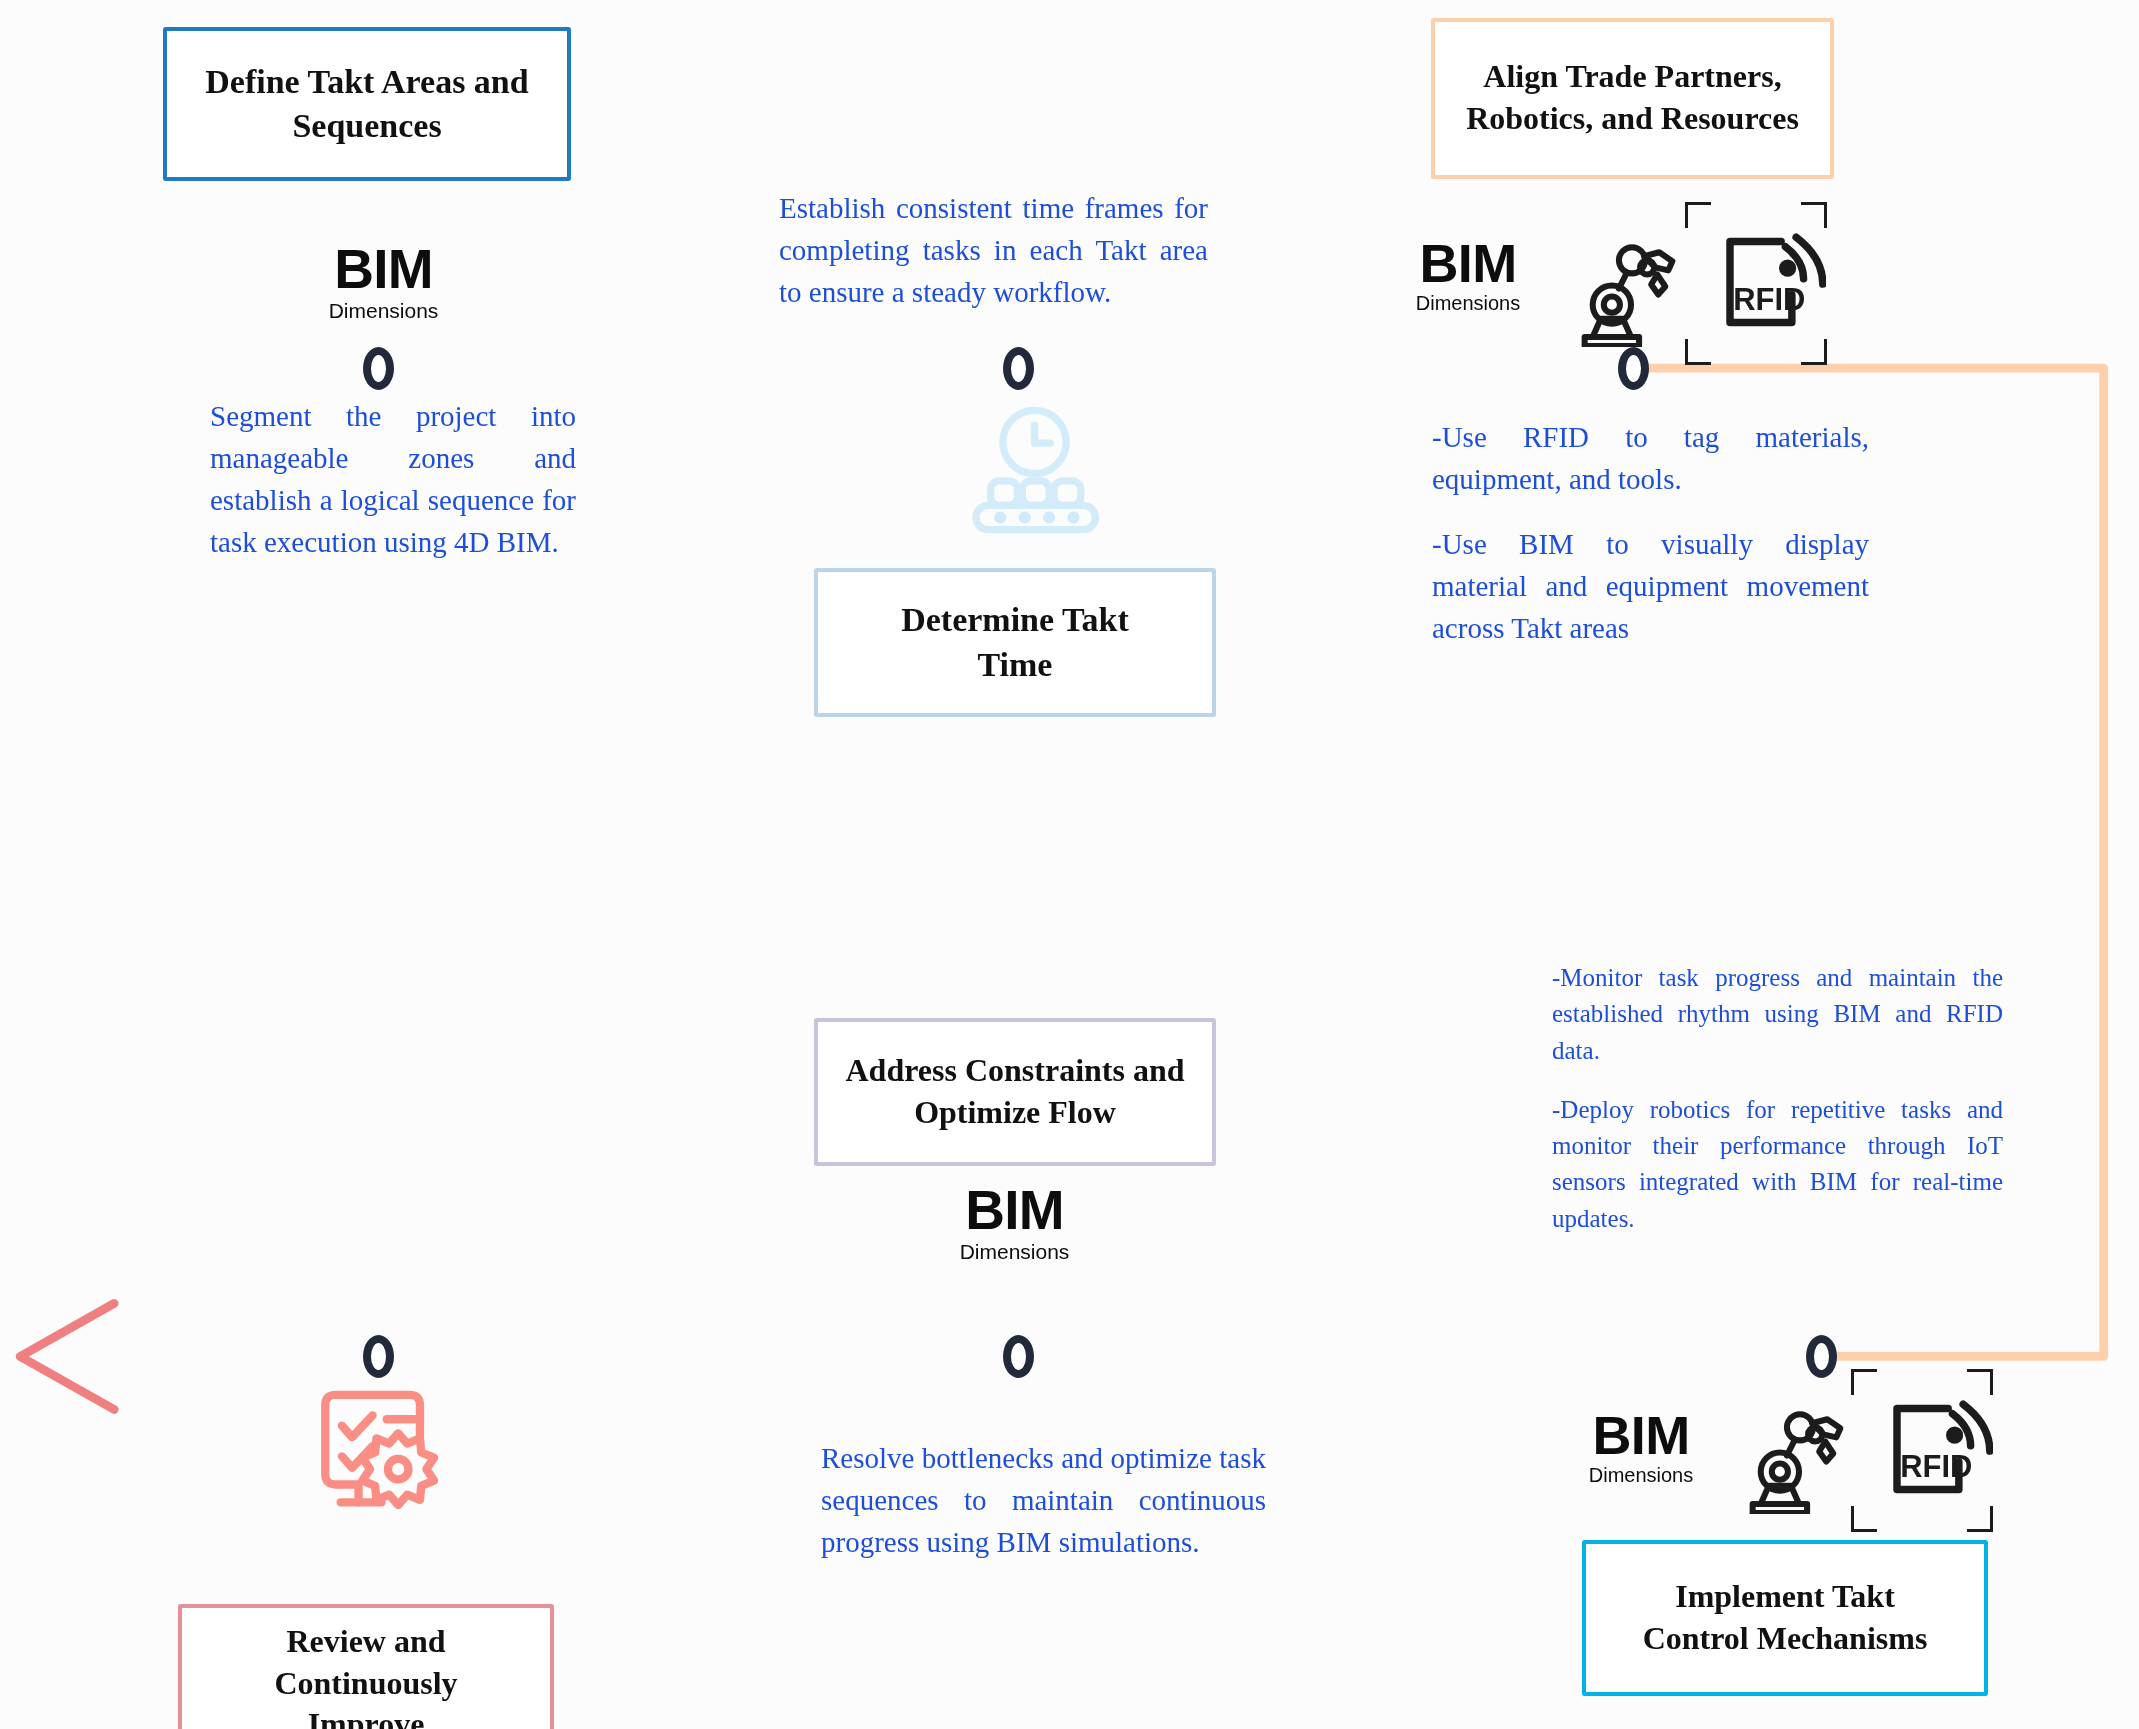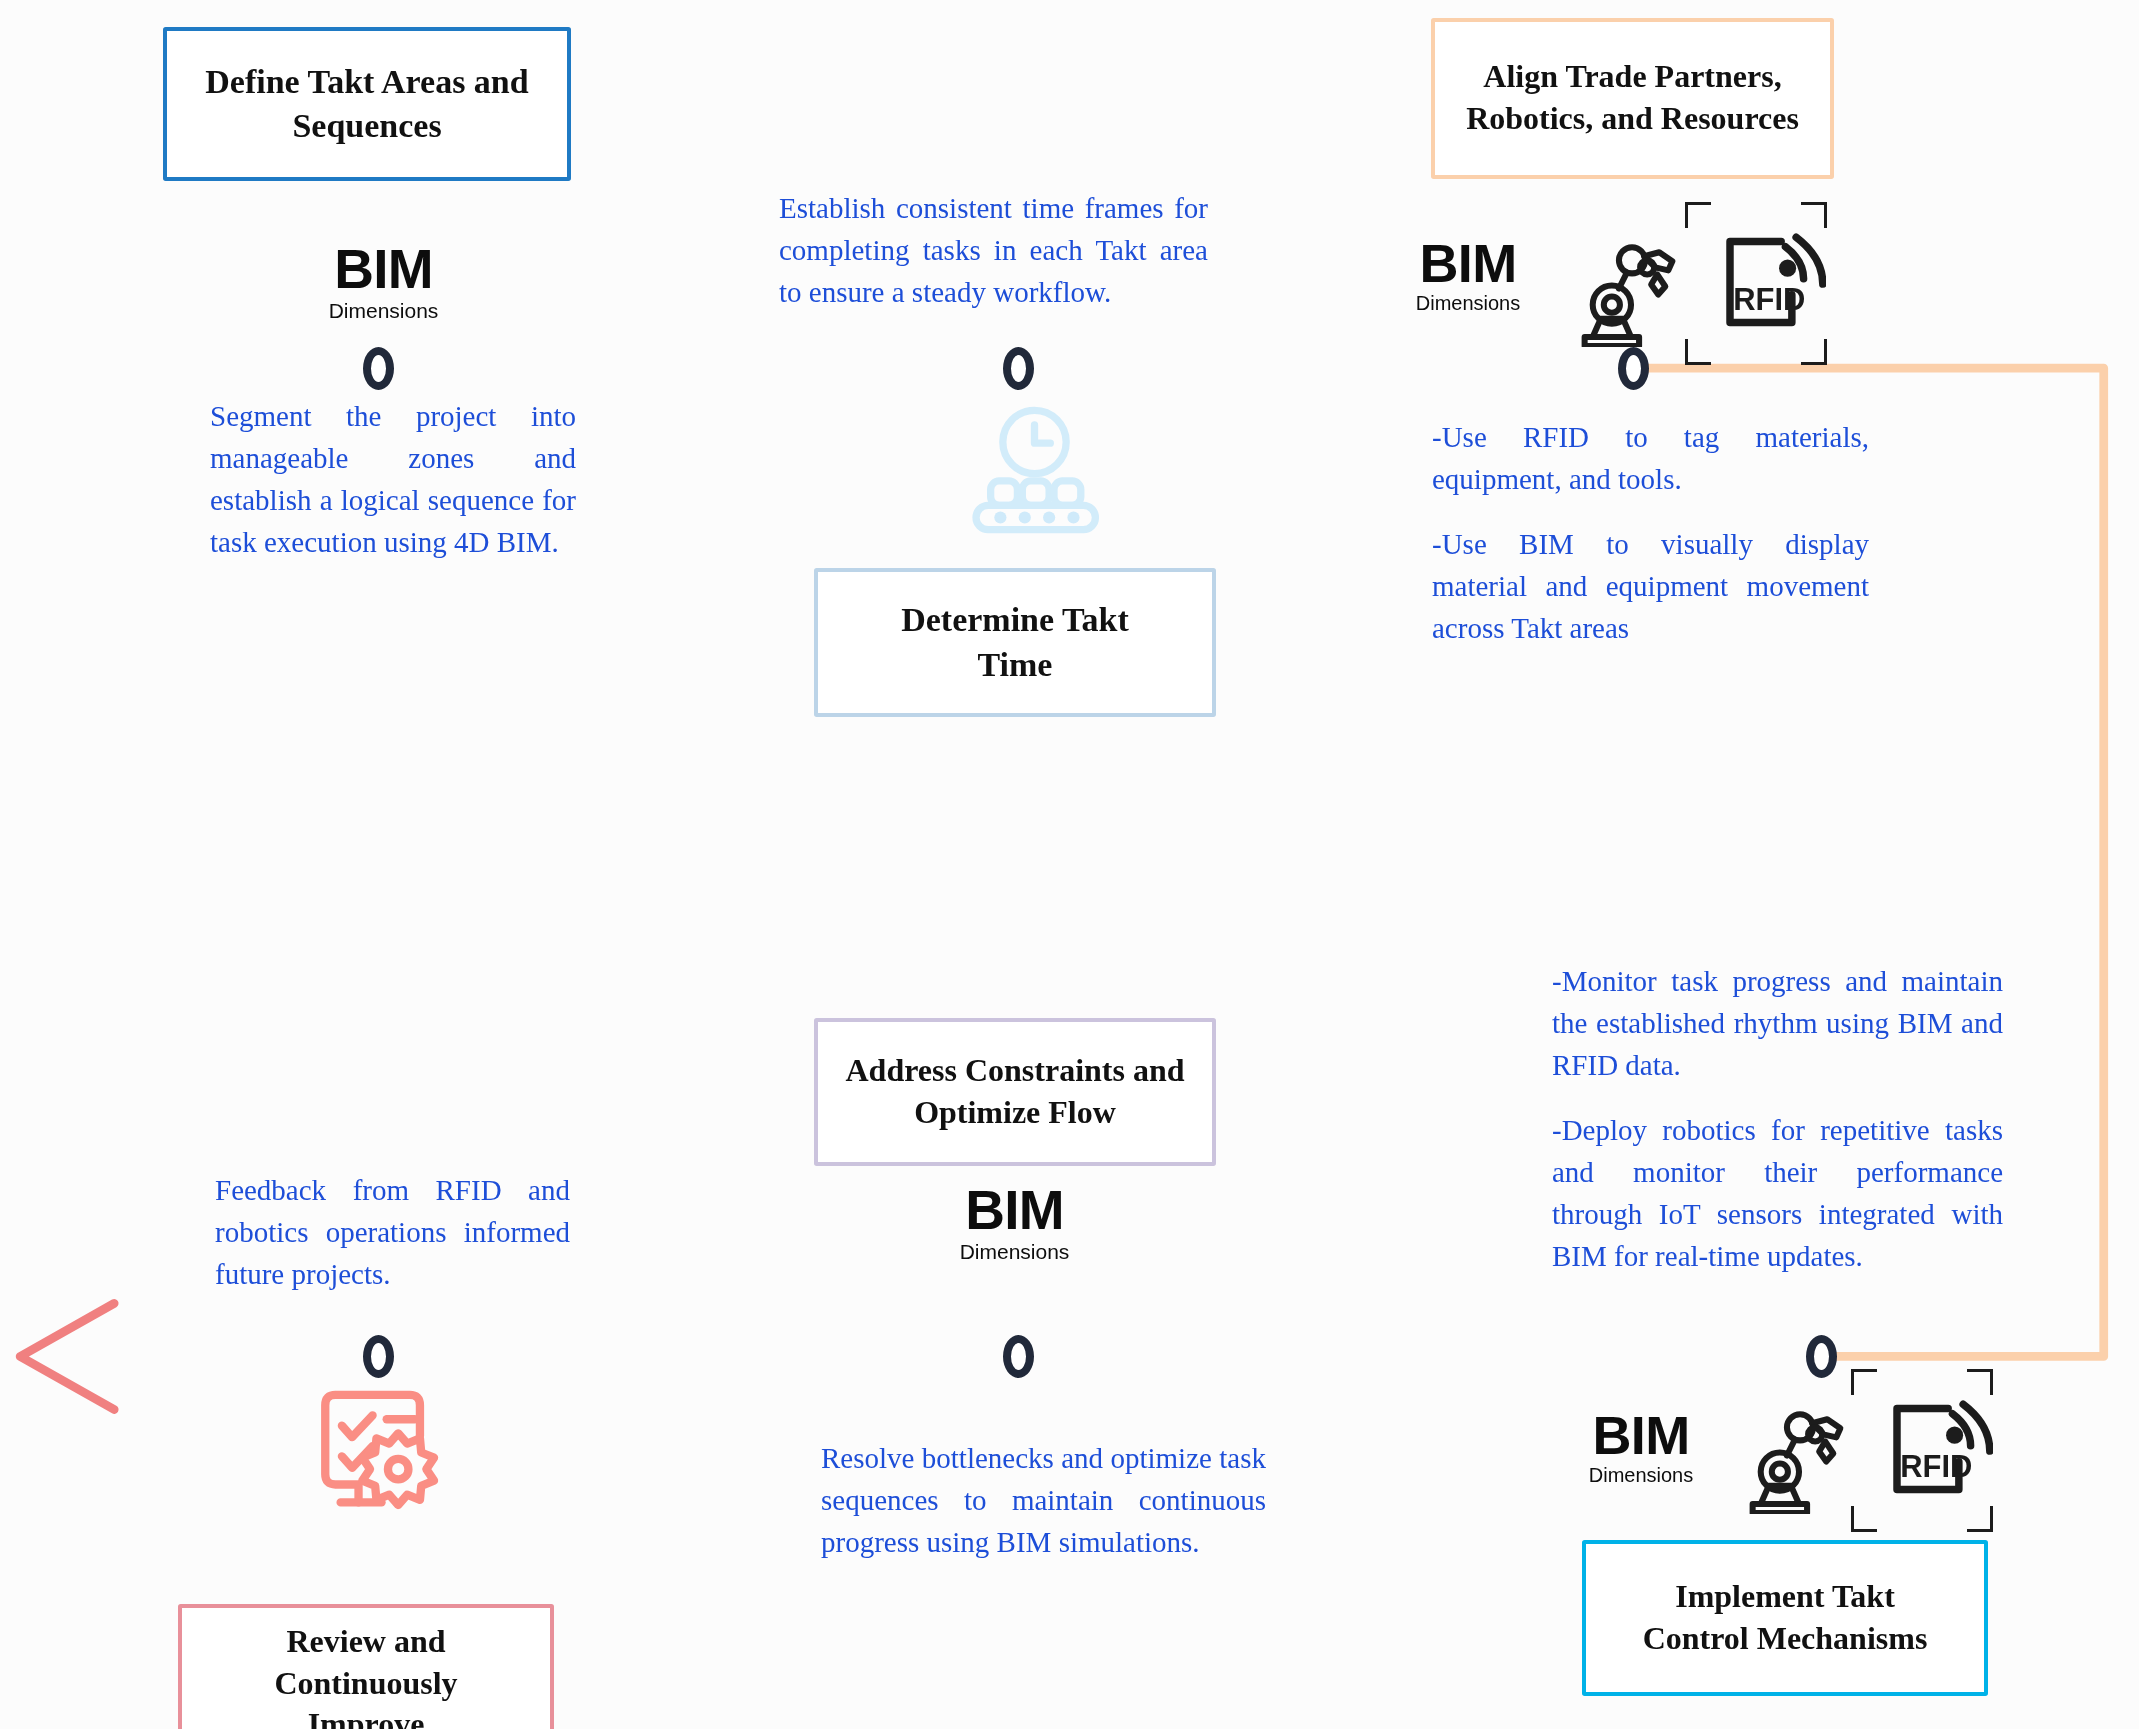--- a/index.html
+++ b/index.html
@@ -253,27 +253,24 @@
 
   <div class="para" style="left:779px;top:187px;width:429px;font-size:29px;">
     <p>Establish consistent time frames for completing tasks in each Takt area to ensure a steady workflow.</p>
   </div>
 
   <div class="para" style="left:1432px;top:416px;width:437px;font-size:29px;">
     <p>-Use RFID to tag materials, equipment, and tools.</p>
     <p>-Use BIM to visually display material and equipment movement across Takt areas</p>
   </div>
 
-  <div class="para" style="left:1552px;top:960px;width:451px;font-size:29px;">
+  <div class="para" style="left:1552px;top:960px;width:451px;font-size:25px;">
     <p>-Monitor task progress and maintain the established rhythm using BIM and RFID data.</p>
     <p>-Deploy robotics for repetitive tasks and monitor their performance through IoT sensors integrated with BIM for real-time updates.</p>
   </div>
 
   <div class="para" style="left:821px;top:1437px;width:445px;font-size:29px;">
     <p>Resolve bottlenecks and optimize task sequences to maintain continuous progress using BIM simulations.</p>
   </div>
 
-  <div class="para" style="left:215px;top:1169px;width:355px;font-size:29px;">
-    <p>Feedback from RFID and robotics operations informed future projects.</p>
-  </div>
 
 </div>
 
 
 </body></html>

